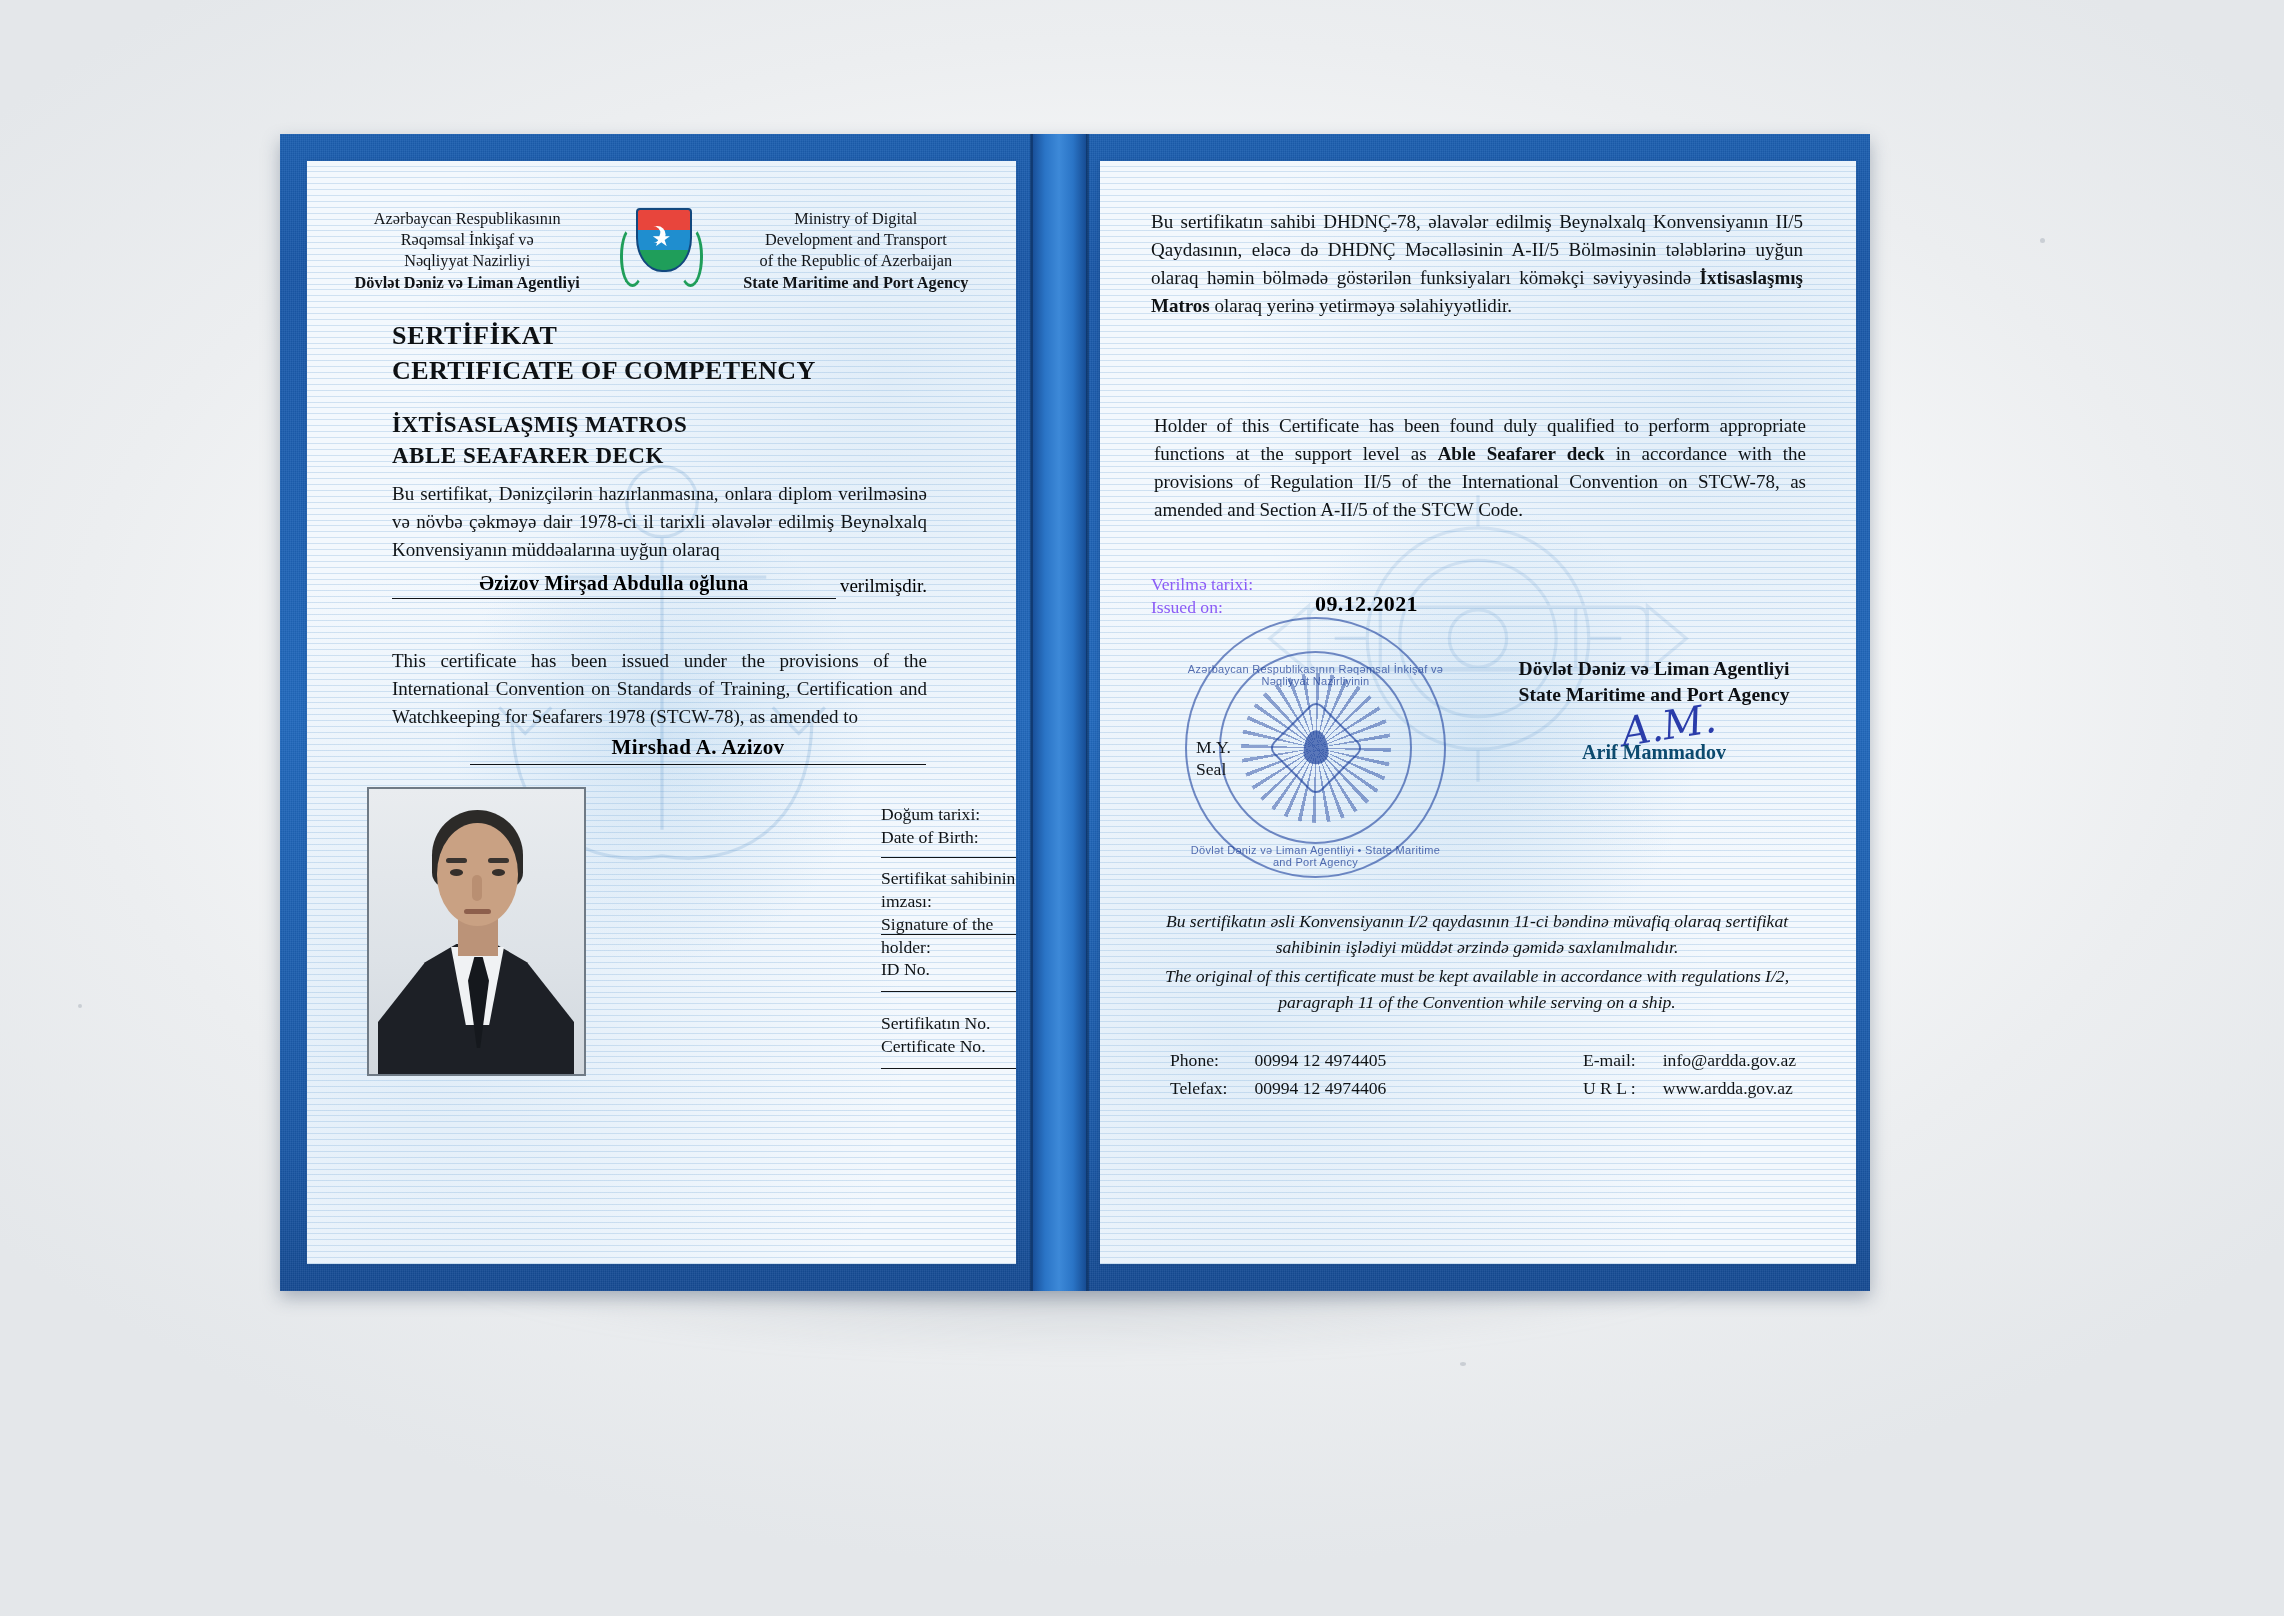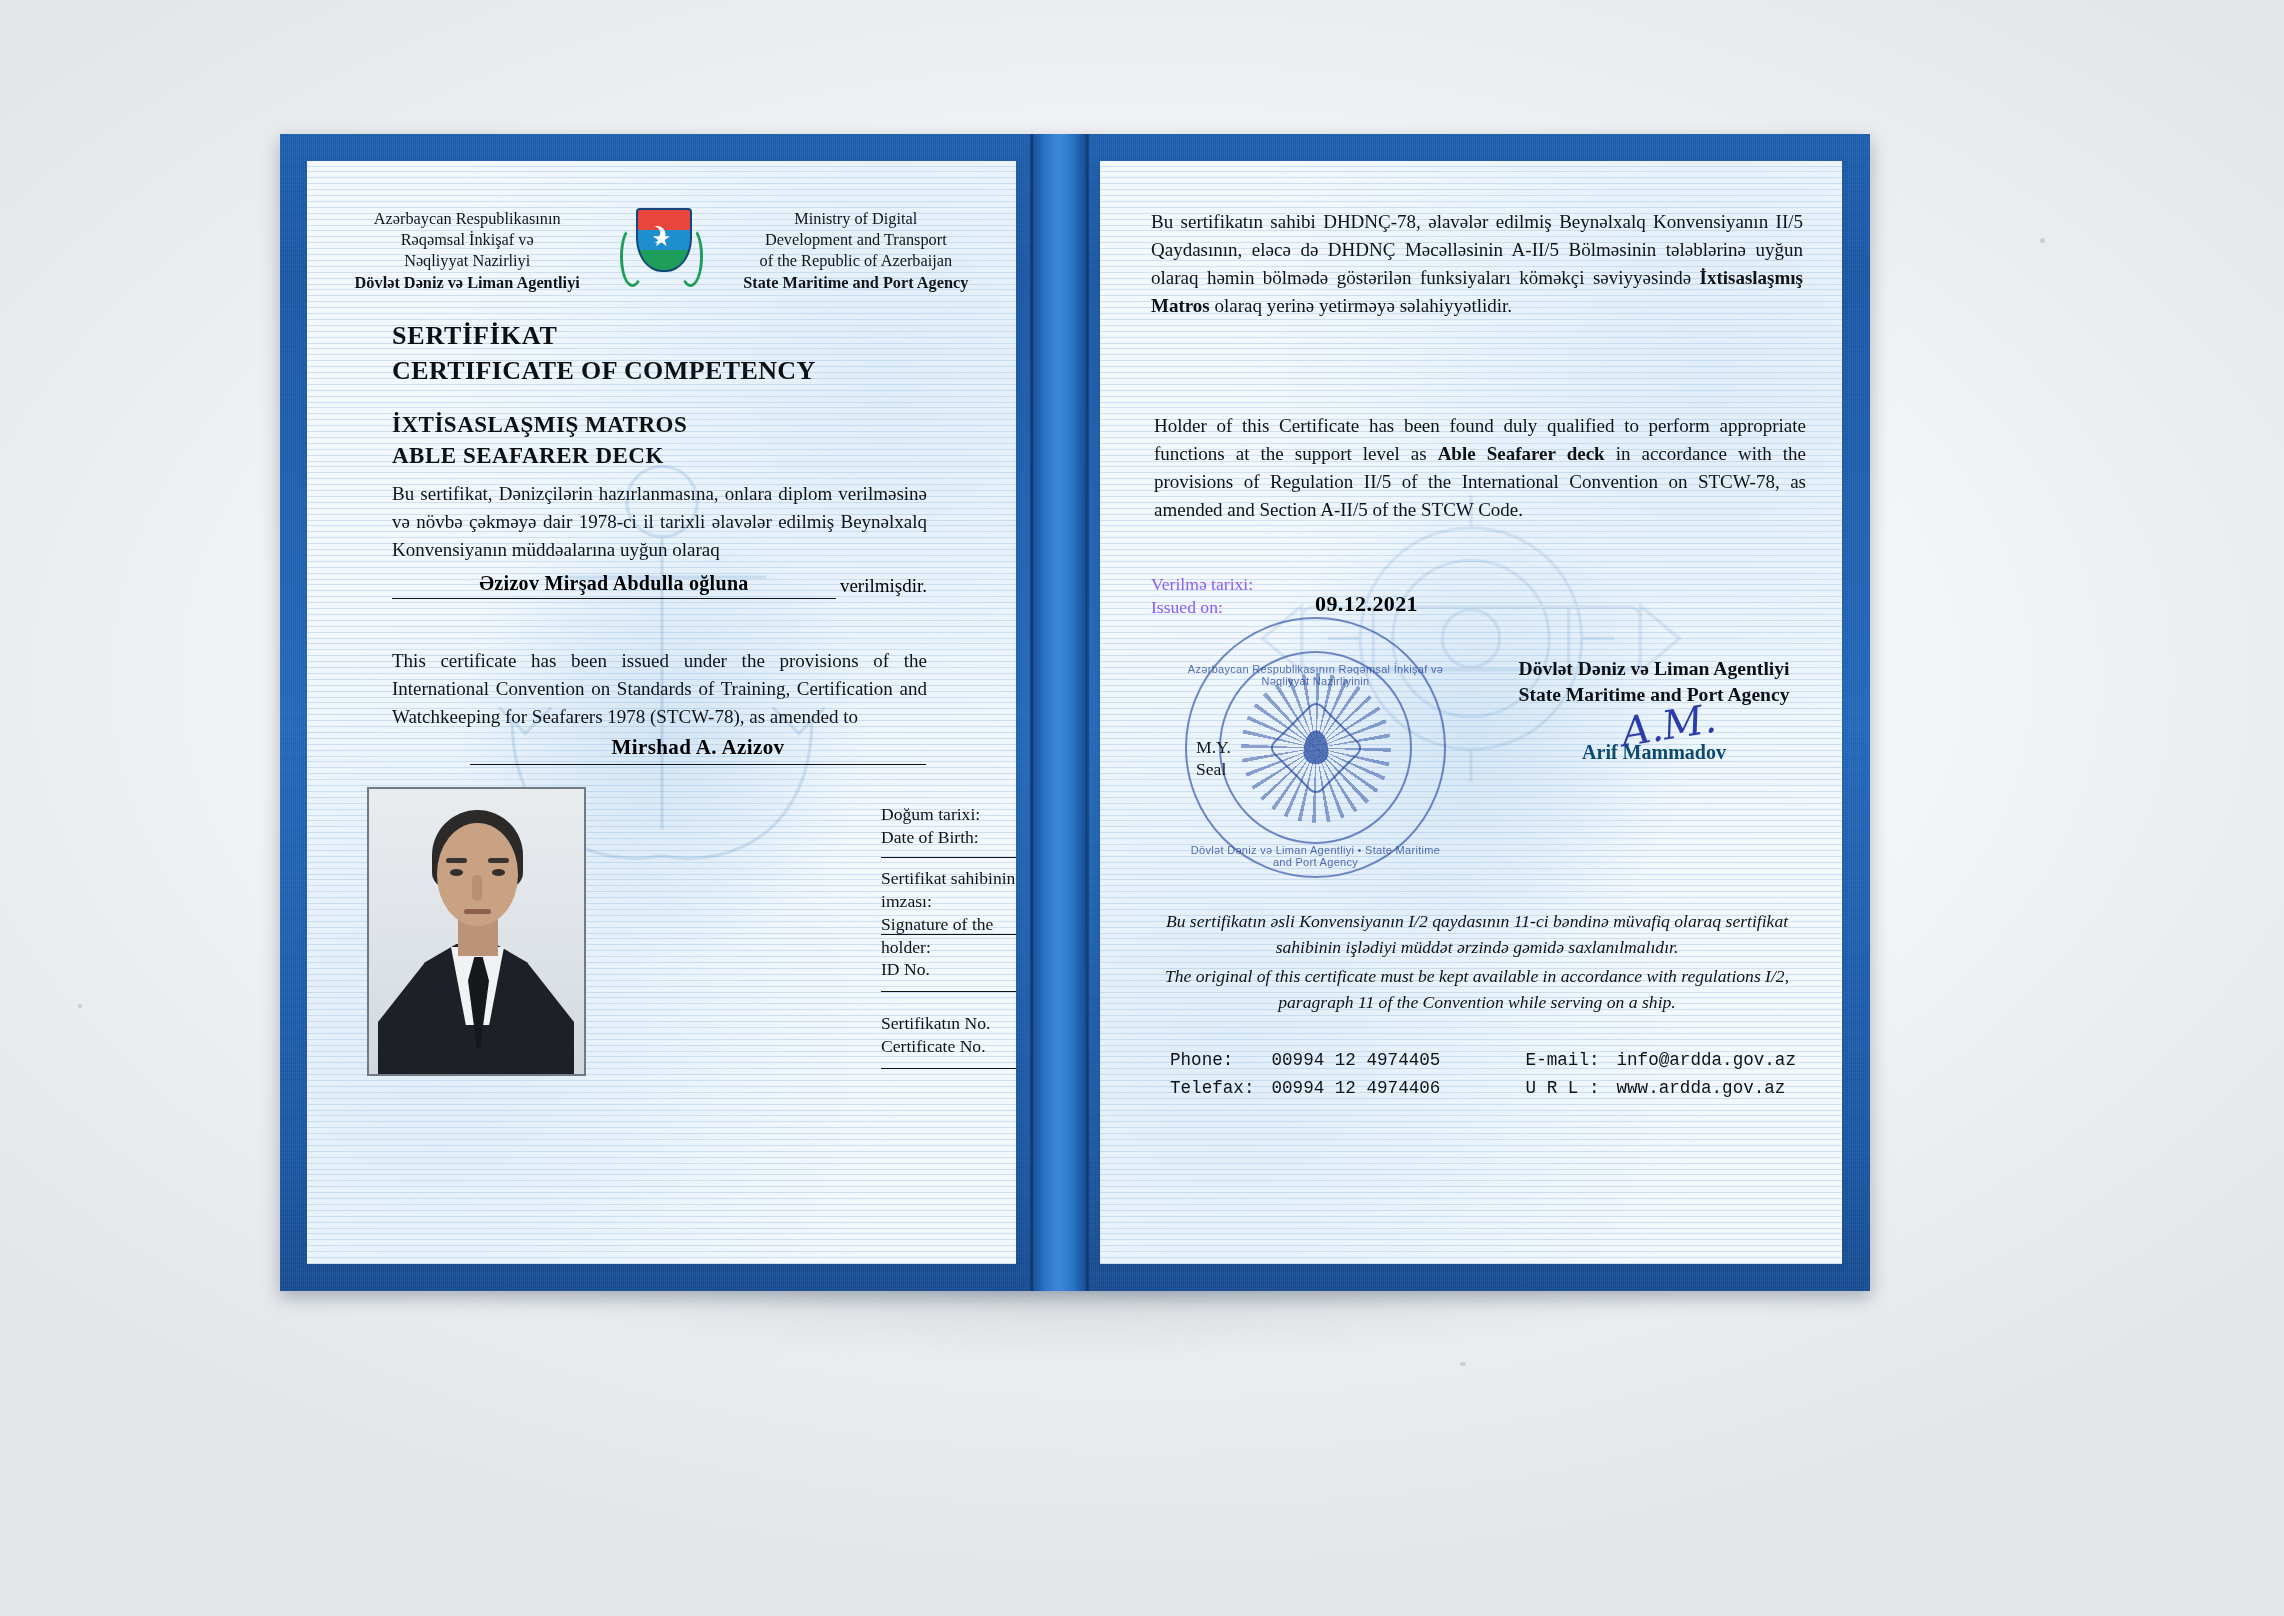--- a/index.html
+++ b/index.html
@@ -83,21 +83,21 @@
 
   .page {
     position: absolute;
     top: 27px;
     height: 1103px;
     background: #f3f8fd;
     overflow: hidden;
     box-shadow: 0 1.3px 5.2px rgba(30,60,100,0.25);
   }
   .page.left  { left: 27px;   width: 709px; }
-  .page.right { left: 820px; width: 742px; }
+  .page.right { left: 820px; width: 742px; padding-left: 14px; }
 
   
   .guilloche {
     position: absolute;
     inset: 0;
     background:
       repeating-linear-gradient(0deg, rgba(90,150,205,0.28) 0px, rgba(90,150,205,0.28) 1px, rgba(255,255,255,0) 1px, rgba(255,255,255,0) 5.9px);
     opacity: 0.85;
   }
   .guilloche2 {
@@ -430,21 +430,21 @@
   .contacts {
     position: absolute;
     left: 70px; top: 885px;
     width: 626px;
     display: flex;
     justify-content: space-between;
     font-size: 17.6px;
     color: #0f1316;
     line-height: 1.6;
   }
-  .contacts .col { display: grid; grid-template-columns: auto auto; column-gap: 17px; font-family: Liberation Mono, monospace; }
+  .contacts .col { display: grid; grid-template-columns: auto auto; column-gap: 27px; }
   .contacts .k { white-space: nowrap; }
   .contacts .v { white-space: nowrap; }
 
   .bigwatermark {
     position: absolute;
     left: 50%; top: 44%;
     transform: translate(-50%,-50%);
     opacity: 0.13;
   }
 </style>

